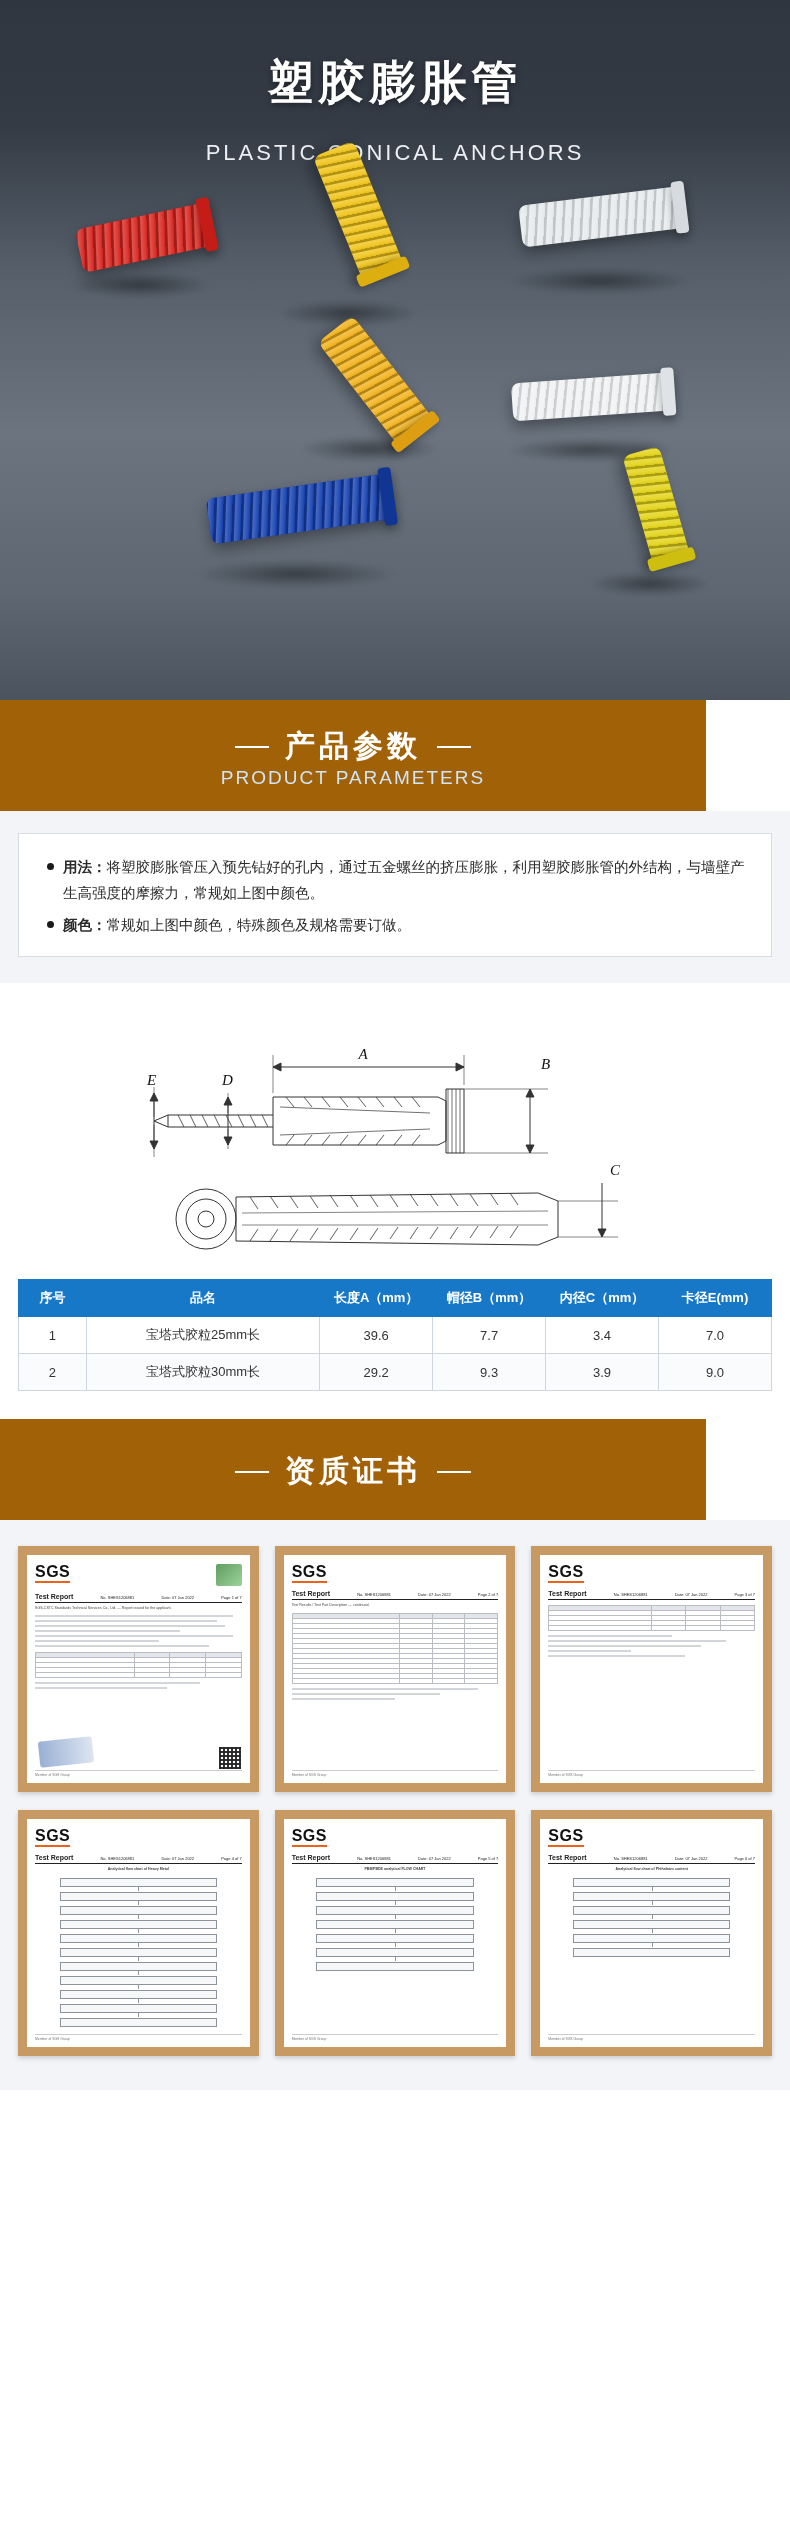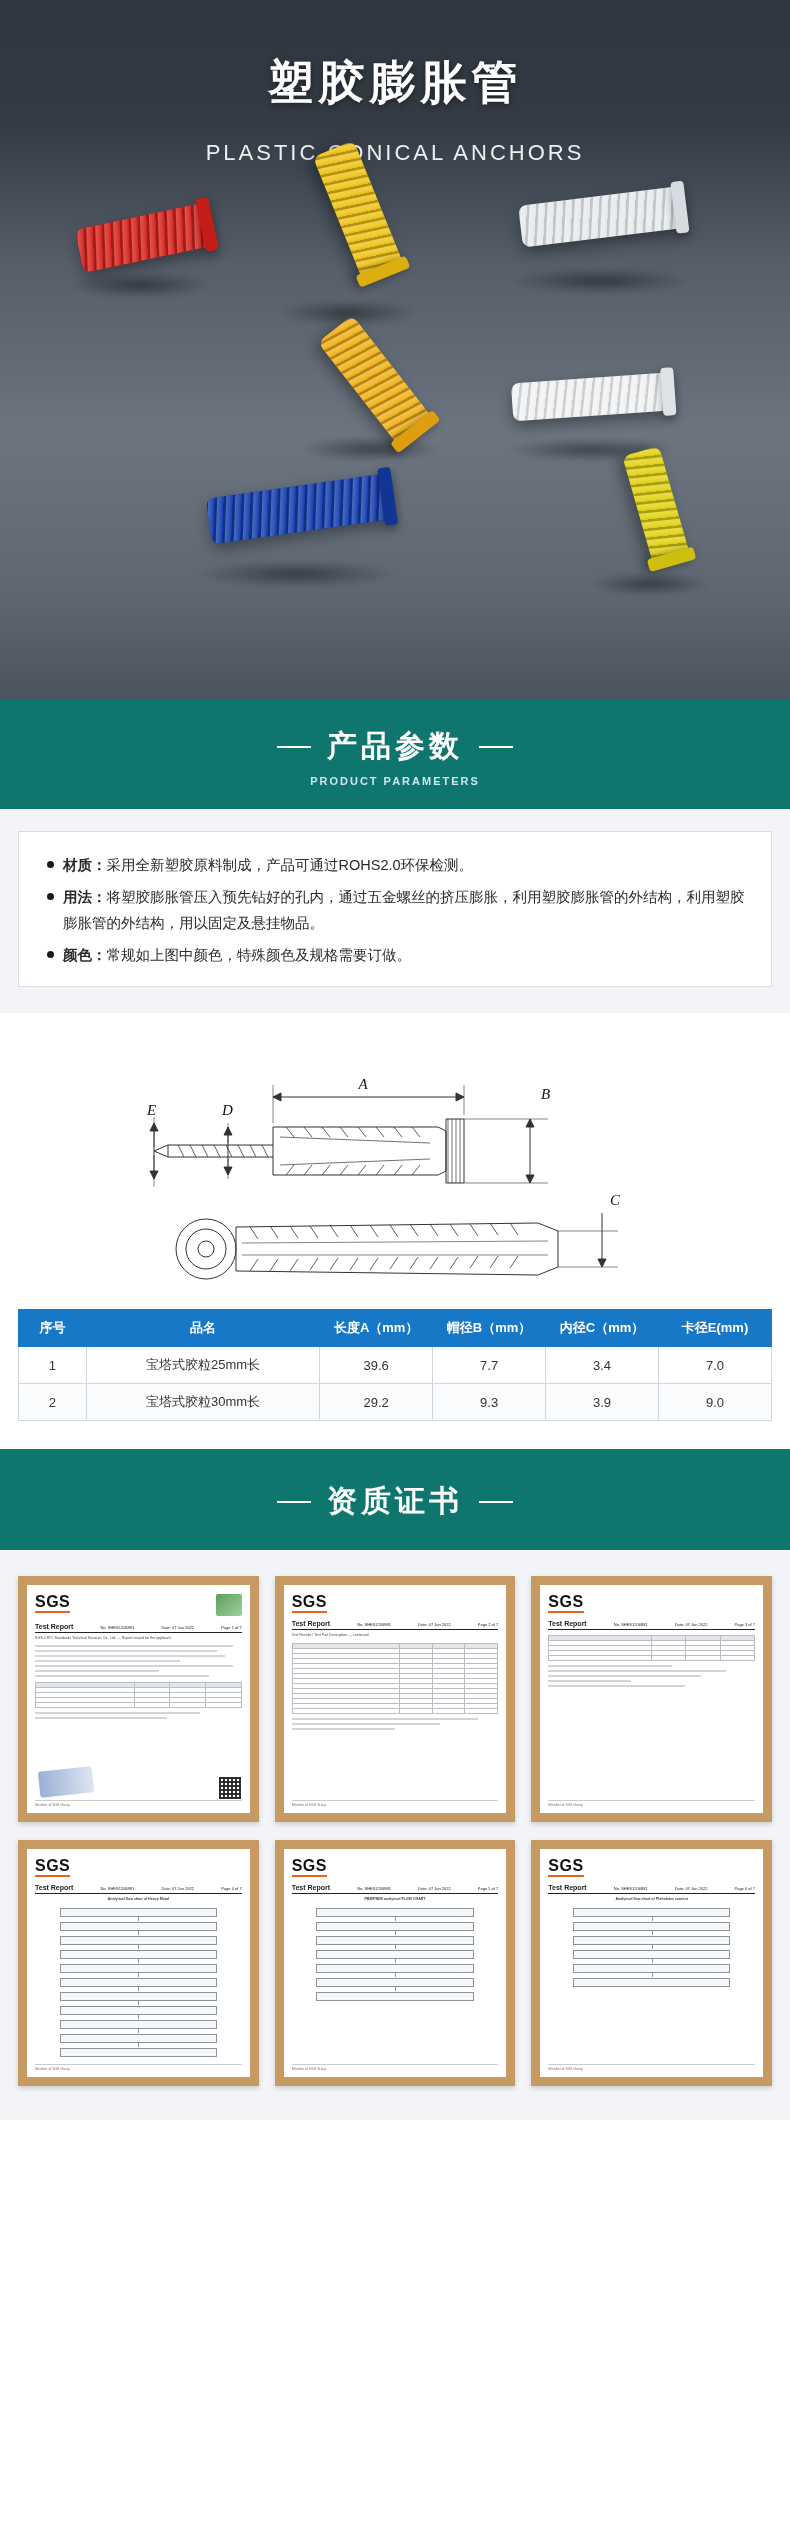--- a/index.html
+++ b/index.html
@@ -87,45 +87,45 @@
   }
   .shadow {
     position: absolute;
     border-radius: 50%;
     background: radial-gradient(ellipse at center, rgba(0,0,0,.40) 0%, rgba(0,0,0,0) 70%);
     filter: blur(2px);
   }
 
   
   .banner {
-    width: 790px;
-    background: #0f766e;
+    width: 706px;
+    background: #a16207;
     color: #fff;
     text-align: center;
     padding: 26px 0 22px;
   }
   .banner .cn {
     font-size: 30px;
     font-weight: bold;
     letter-spacing: 4px;
     display: inline-flex;
     align-items: center;
     gap: 16px;
   }
   .banner .cn .rule {
     display: inline-block;
     width: 34px; height: 2px;
     background: #fff;
   }
   .banner .en {
-    margin-top: 8px;
-    font-size: 11px;
+    margin-top: 0;
+    font-size: 19px;
     letter-spacing: 2px;
     color: #cfe4f7;
-    font-weight: 700;
+    font-weight: 400;
   }
 
   
   .params-wrap {
     background: #f2f4f7;
     padding: 22px 18px 26px;
   }
   .spec-card {
     background: #fff;
     border: 1px solid #d8dde3;
@@ -384,25 +384,21 @@
       <span class="rule"></span>
     </div>
     <div class="en">PRODUCT PARAMETERS</div>
   </section>
 
   <section class="params-wrap">
     <div class="spec-card">
       <ul class="spec-list">
         <li>
           <span class="dot"></span>
-          <b>材质：</b><span>采用全新塑胶原料制成，产品可通过ROHS2.0环保检测。</span>
-        </li>
-        <li>
-          <span class="dot"></span>
-          <b>用法：</b><span>将塑胶膨胀管压入预先钻好的孔内，通过五金螺丝的挤压膨胀，利用塑胶膨胀管的外结构，利用塑胶膨胀管的外结构，用以固定及悬挂物品。</span>
+          <b>用法：</b><span>将塑胶膨胀管压入预先钻好的孔内，通过五金螺丝的挤压膨胀，利用塑胶膨胀管的外结构，与墙壁产生高强度的摩擦力，常规如上图中颜色。</span>
         </li>
         <li>
           <span class="dot"></span>
           <b>颜色：</b><span>常规如上图中颜色，特殊颜色及规格需要订做。</span>
         </li>
       </ul>
     </div>
   </section>
 
   <section class="drawing">

